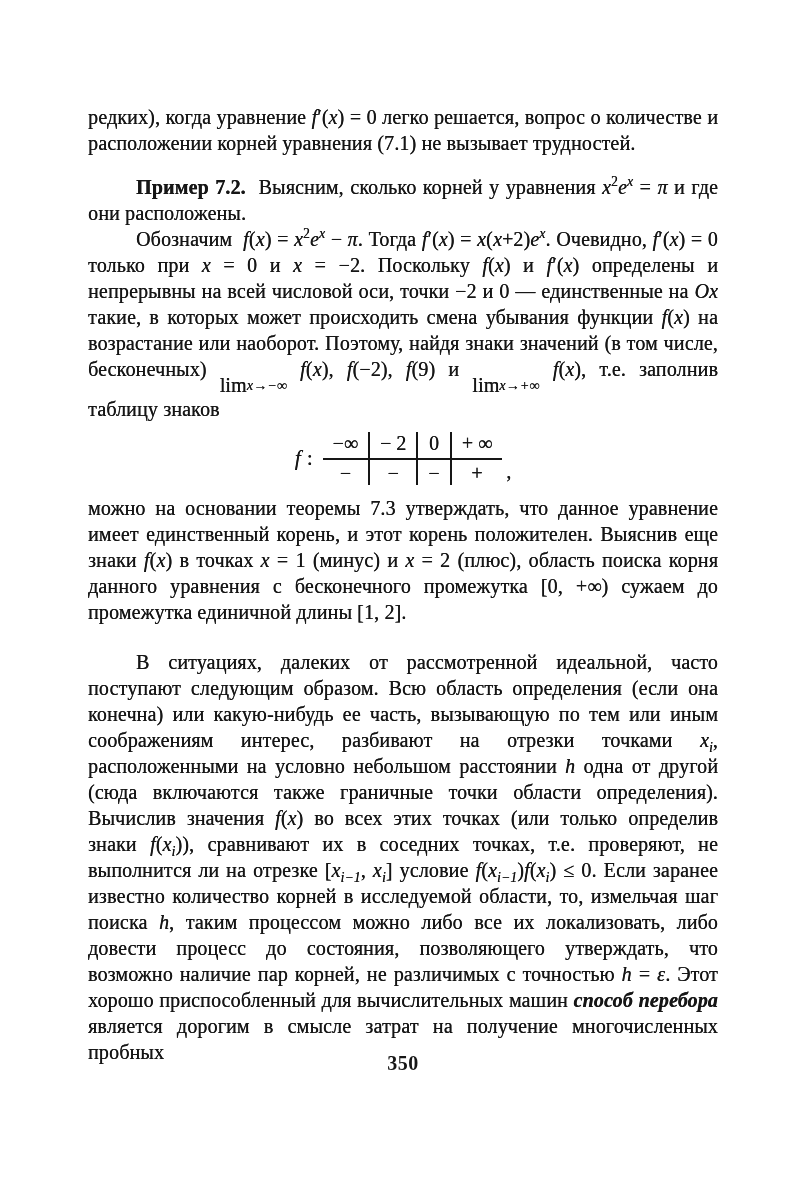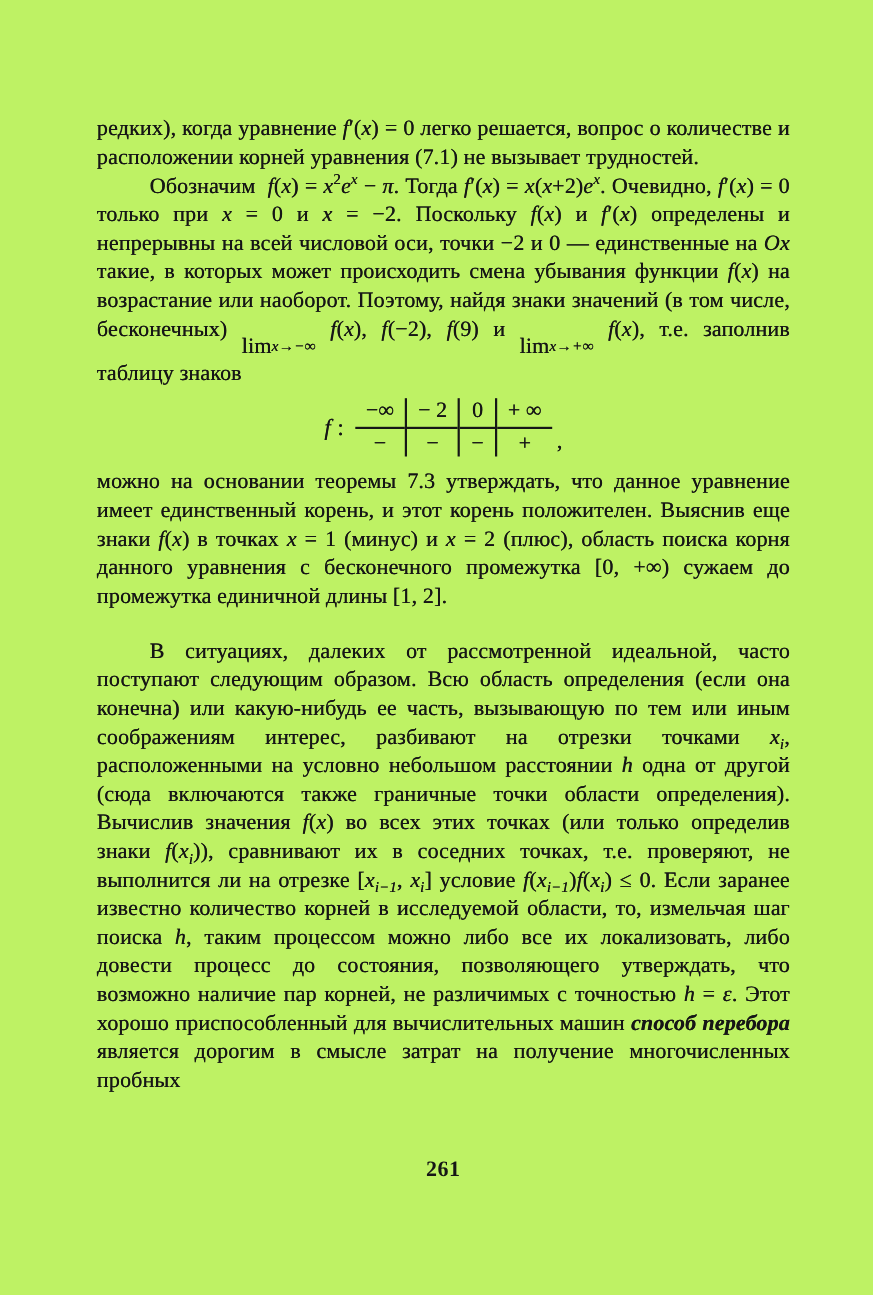--- a/index.html
+++ b/index.html
@@ -1,16 +1,16 @@
 <!DOCTYPE html>
 <html><head>
 <meta charset="utf-8">
 <style>
   html,body{margin:0;padding:0;background:#e9e9e9;}
-  .page{width:794px;height:1177px;background:#bef264;position:relative;overflow:hidden;
+  .page{width:794px;height:1177px;background:#ffffff;position:relative;overflow:hidden;
         font-family:"Liberation Serif","DejaVu Serif",serif;color:#161616;}
   .content{position:absolute;left:88px;top:104px;width:630px;}
   .para{margin:0;font-size:20px;line-height:26px;text-align:justify;
         letter-spacing:0.15px;text-shadow:0.25px 0 0 currentColor;}
   .indent{text-indent:48px;}
   .para-example{margin-top:18px;}
   .para-method{margin-top:24px;}
   .it{font-style:italic;}
   .bd{font-weight:bold;}
   .bdit{font-weight:bold;font-style:italic;}
@@ -31,20 +31,21 @@
   .st-after{align-self:flex-end;margin-left:4px;margin-bottom:2px;}
   .pagenum{position:absolute;left:88px;width:630px;top:1052px;text-align:center;
            font-size:20px;font-weight:bold;letter-spacing:0.5px;}
 </style>
 </head>
 <body>
 
 <div class="page">
   <div class="content">
     <p class="para"><span class="">редких), когда уравнение </span><span class="it">f</span><span class="">′(</span><span class="it">x</span><span class="">) = 0 легко решается, вопрос о количестве и расположении корней уравнения (7.1) не вызывает трудностей.</span></p>
+    <p class="para indent para-example"><span class="bd">Пример 7.2.</span><span class="">&nbsp; Выясним, сколько корней у уравнения </span><span class="it">x</span><sup>2</sup><span class="it">e</span><sup class="it">x</sup><span class=""> = </span><span class="it">π</span><span class=""> и где они расположены.</span></p>
     <p class="para indent"><span class="">Обозначим&nbsp; </span><span class="it">f</span><span class="">(</span><span class="it">x</span><span class="">) = </span><span class="it">x</span><sup>2</sup><span class="it">e</span><sup class="it">x</sup><span class=""> − </span><span class="it">π</span><span class="">. Тогда </span><span class="it">f</span><span class="">′(</span><span class="it">x</span><span class="">) = </span><span class="it">x</span><span class="">(</span><span class="it">x</span><span class="">+2)</span><span class="it">e</span><sup class="it">x</sup><span class="">. Очевидно, </span><span class="it">f</span><span class="">′(</span><span class="it">x</span><span class="">) = 0 только при </span><span class="it">x</span><span class=""> = 0 и </span><span class="it">x</span><span class=""> = −2. Поскольку </span><span class="it">f</span><span class="">(</span><span class="it">x</span><span class="">) и </span><span class="it">f</span><span class="">′(</span><span class="it">x</span><span class="">) определены и непрерывны на всей числовой оси, точки −2 и 0 — единственные на </span><span class="it">Ox</span><span class=""> такие, в которых может происходить смена убывания функции </span><span class="it">f</span><span class="">(</span><span class="it">x</span><span class="">) на возрастание или наоборот. Поэтому, найдя знаки значений (в том числе, бесконечных) </span><span class="limstack">
           <span class="lim-top">lim</span>
           <span class="lim-under">x→−∞</span>
         </span><span class=""> </span><span class="it">f</span><span class="">(</span><span class="it">x</span><span class="">), </span><span class="it">f</span><span class="">(−2), </span><span class="it">f</span><span class="">(9) и </span><span class="limstack">
           <span class="lim-top">lim</span>
           <span class="lim-under">x→+∞</span>
         </span><span class=""> </span><span class="it">f</span><span class="">(</span><span class="it">x</span><span class="">), т.е. заполнив таблицу знаков</span></p>
     <div class="signtable-row">
       <span class="st-label"><span class="it">f</span><span class="st-colon">:</span></span>
       <span class="st-grid">
@@ -63,14 +64,14 @@
           <span class="st-col">
             <span class="st-top">+ ∞</span>
             <span class="st-bottom">+</span>
           </span>
         </span>
       <span class="st-after">,</span>
     </div>
     <p class="para"><span class="">можно на основании теоремы 7.3 утверждать, что данное уравнение имеет единственный корень, и этот корень положителен. Выяснив еще знаки </span><span class="it">f</span><span class="">(</span><span class="it">x</span><span class="">) в точках </span><span class="it">x</span><span class=""> = 1 (минус) и </span><span class="it">x</span><span class=""> = 2 (плюс), область поиска корня данного уравнения с бесконечного промежутка [0, +∞) сужаем до промежутка единичной длины [1, 2].</span></p>
     <p class="para indent para-method"><span class="">В ситуациях, далеких от рассмотренной идеальной, часто поступают следующим образом. Всю область определения (если она конечна) или какую-нибудь ее часть, вызывающую по тем или иным соображениям интерес, разбивают на отрезки точками </span><span class="it">x</span><sub class="it">i</sub><span class="">, расположенными на условно небольшом расстоянии </span><span class="it">h</span><span class=""> одна от другой (сюда включаются также граничные точки области определения). Вычислив значения </span><span class="it">f</span><span class="">(</span><span class="it">x</span><span class="">) во всех этих точках (или только определив знаки </span><span class="it">f</span><span class="">(</span><span class="it">x</span><sub class="it">i</sub><span class="">)), сравнивают их в соседних точках, т.е. проверяют, не выполнится ли на отрезке [</span><span class="it">x</span><sub class="it">i−1</sub><span class="">, </span><span class="it">x</span><sub class="it">i</sub><span class="">] условие </span><span class="it">f</span><span class="">(</span><span class="it">x</span><sub class="it">i−1</sub><span class="">)</span><span class="it">f</span><span class="">(</span><span class="it">x</span><sub class="it">i</sub><span class="">) ≤ 0. Если заранее известно количество корней в исследуемой области, то, измельчая шаг поиска </span><span class="it">h</span><span class="">, таким процессом можно либо все их локализовать, либо довести процесс до состояния, позволяющего утверждать, что возможно наличие пар корней, не различимых с точностью </span><span class="it">h</span><span class=""> = </span><span class="it">ε</span><span class="">. Этот хорошо приспособленный для вычислительных машин </span><span class="bdit">способ перебора</span><span class=""> является дорогим в смысле затрат на получение многочисленных пробных</span></p>
   </div>
-  <div class="pagenum">261</div>
+  <div class="pagenum">350</div>
 </div>
 
 </body></html>

